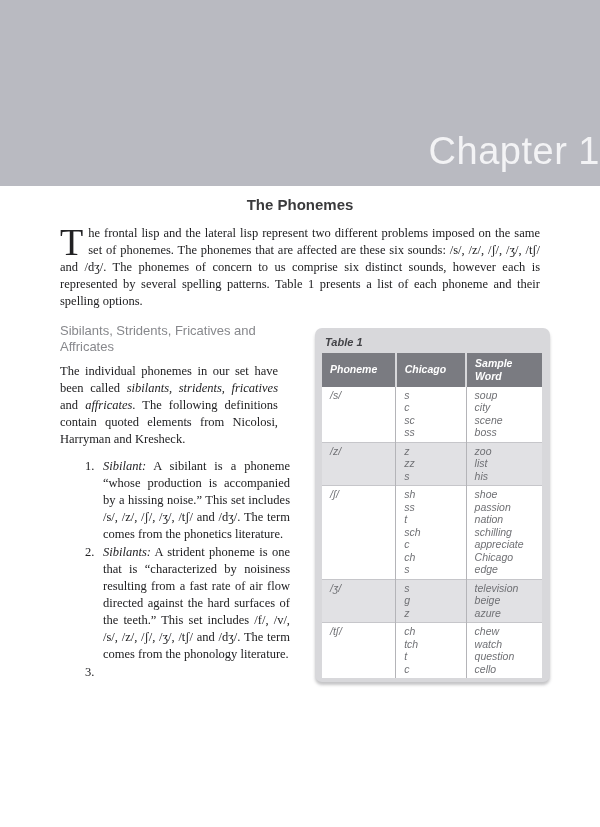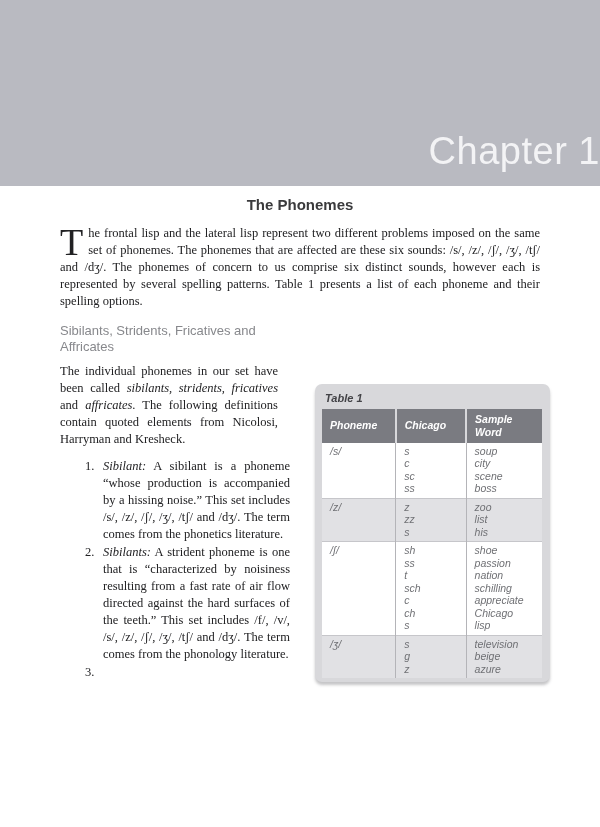--- a/index.html
+++ b/index.html
@@ -231,35 +231,52 @@
               <div class="cell-line">ch</div>
               <div class="cell-line">s</div>
             </td>
             <td>
               <div class="cell-line">shoe</div>
               <div class="cell-line">passion</div>
               <div class="cell-line">nation</div>
               <div class="cell-line">schilling</div>
               <div class="cell-line">appreciate</div>
               <div class="cell-line">Chicago</div>
-              <div class="cell-line">lisp</div>
+              <div class="cell-line">edge</div>
             </td>
           </tr>
           <tr class="alt">
             <td>
               <div class="cell-line">/ʒ/</div>
             </td>
             <td>
               <div class="cell-line">s</div>
               <div class="cell-line">g</div>
               <div class="cell-line">z</div>
             </td>
             <td>
               <div class="cell-line">television</div>
               <div class="cell-line">beige</div>
               <div class="cell-line">azure</div>
             </td>
           </tr>
+          <tr>
+            <td>
+              <div class="cell-line">/tʃ/</div>
+            </td>
+            <td>
+              <div class="cell-line">ch</div>
+              <div class="cell-line">tch</div>
+              <div class="cell-line">t</div>
+              <div class="cell-line">c</div>
+            </td>
+            <td>
+              <div class="cell-line">chew</div>
+              <div class="cell-line">watch</div>
+              <div class="cell-line">question</div>
+              <div class="cell-line">cello</div>
+            </td>
+          </tr>
         </tbody>
     </table>
   </div>
 
 </div>
 
 </body></html>

